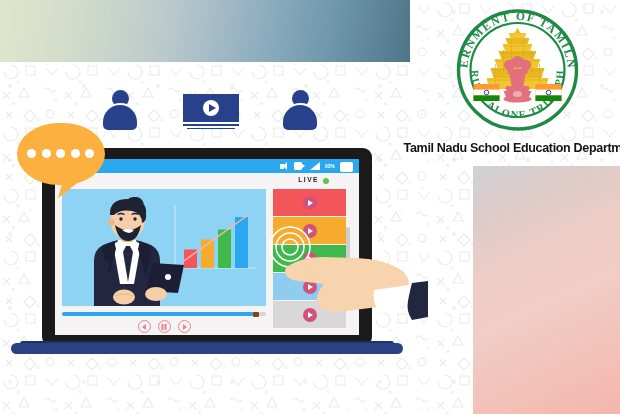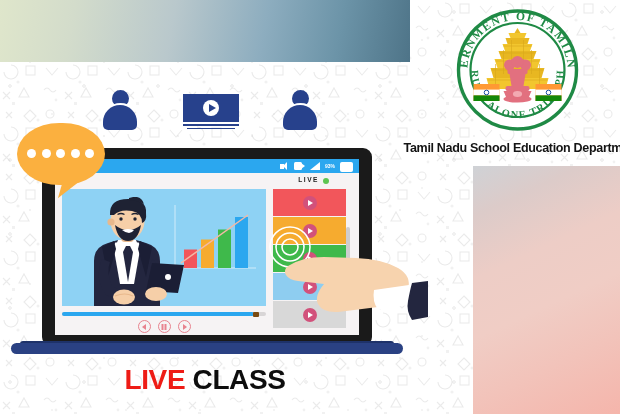--- a/index.html
+++ b/index.html
@@ -445,17 +445,14 @@
     <div class="bub"></div>
     <div class="dots">
       <i></i>
         <i></i>
         <i></i>
         <i></i>
         <i></i>
     </div>
   </div>
 
-  <div class="caption">
-    <span class="red">LIVE</span><span>&nbsp;</span><span class="blk">CLASS</span>
-  </div>
 
 </div>
 
 </body></html>

